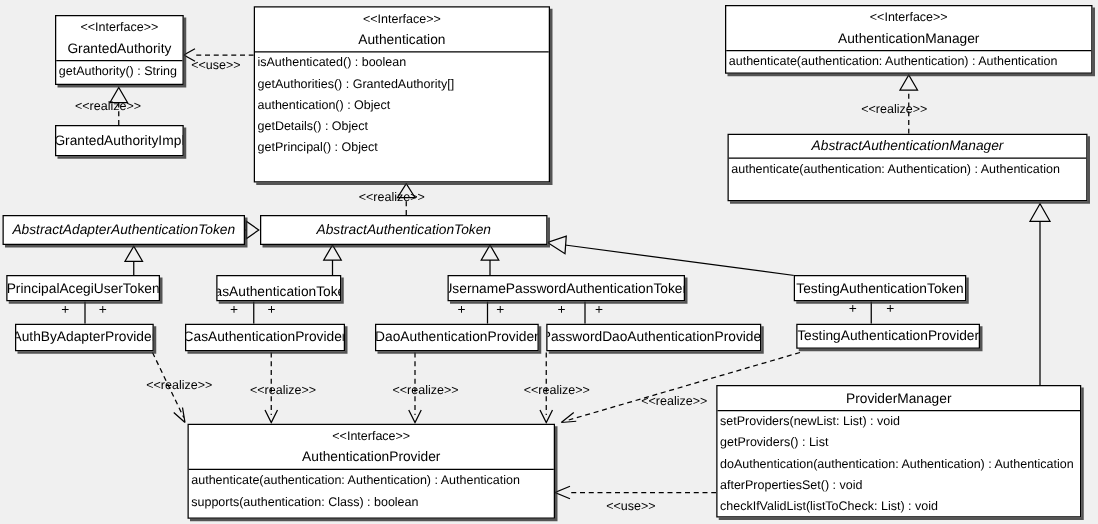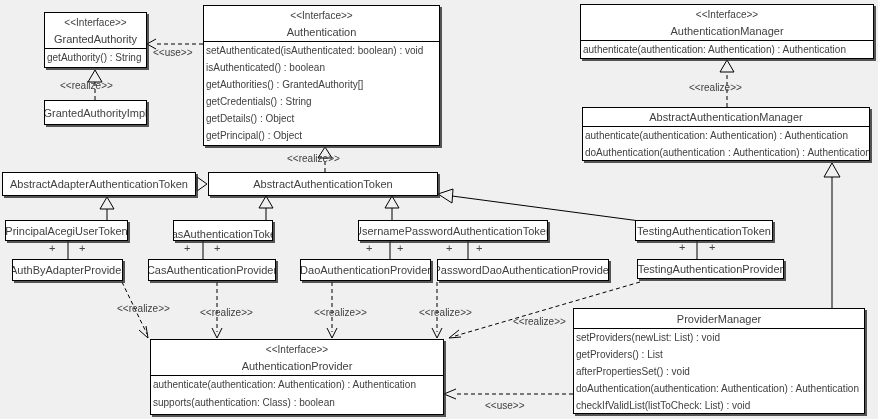--- a/index.html
+++ b/index.html
@@ -1,28 +1,28 @@
 <!DOCTYPE html>
 <html><head>
 <meta charset="utf-8">
 <style>
   html,body { margin:0; padding:0; background:#f0f0f0; }
   .canvas {
     position:relative; width:878px; height:419px; background:#f0f0f0;
-    font-family:"Liberation Sans", sans-serif; overflow:hidden; color:#404040;
+    font-family:"Liberation Sans", sans-serif; overflow:hidden; color:#000000;
   }
   svg.edges { position:absolute; left:0; top:0; pointer-events:none; }
   .box {
     position:absolute; background:#fff; border:1px solid #000;
     box-shadow:2px 2px 0 rgba(45,45,45,0.8); box-sizing:border-box;
   }
   .hdr { text-align:center; padding-top:1px; }
   .stereo { font-size:10px; line-height:17px; height:17px; white-space:nowrap; overflow:hidden; }
   .cname { font-size:11px; line-height:17px; height:17px; white-space:nowrap; overflow:hidden; }
-  .it { }
+  .it { font-style:italic; }
   .methods { border-top:1px solid #000; }
   .m { font-size:10px; line-height:17px; height:17px; padding:0 2px; white-space:nowrap; overflow:hidden; }
   .m.lg { height:18px; line-height:18px; }
   .simple {
     display:flex; align-items:center; justify-content:center;
     font-size:11px; white-space:nowrap; overflow:hidden;
   }
   .plus { position:absolute; font-size:11px; line-height:11px; }
   .elabel { position:absolute; font-size:10px; line-height:11px; white-space:nowrap; }
 </style>
@@ -141,24 +141,23 @@
       <div class="m lg">getAuthority() : String</div>
     </div>
   </div>
 
   <div class="box" style="left:203px;top:5px;width:237px;height:141px;">
     <div class="hdr">
       <div class="stereo">&lt;&lt;Interface&gt;&gt;</div>
       <div class="cname">Authentication</div>
     </div>
     <div class="methods">
-      <div class="m">setAuthenticated(isAuthenticated: boolean) : void</div>
       <div class="m">isAuthenticated() : boolean</div>
       <div class="m">getAuthorities() : GrantedAuthority[]</div>
-      <div class="m">getCredentials() : String</div>
+      <div class="m">authentication() : Object</div>
       <div class="m">getDetails() : Object</div>
       <div class="m">getPrincipal() : Object</div>
     </div>
   </div>
 
   <div class="box" style="left:580px;top:4px;width:294px;height:55px;">
     <div class="hdr">
       <div class="stereo">&lt;&lt;Interface&gt;&gt;</div>
       <div class="cname">AuthenticationManager</div>
     </div>
@@ -170,21 +169,20 @@
   <div class="box simple" style="left:44px;top:100px;width:103px;height:25px;">
     <span>GrantedAuthorityImpl</span>
   </div>
 
   <div class="box" style="left:582px;top:107px;width:288px;height:54px;">
     <div class="hdr">
       <div class="cname it">AbstractAuthenticationManager</div>
     </div>
     <div class="methods">
       <div class="m">authenticate(authentication: Authentication) : Authentication</div>
-      <div class="m it">doAuthentication(authentication : Authentication) : Authentication</div>
     </div>
   </div>
 
   <div class="box simple" style="left:2px;top:172px;width:194px;height:24px;">
     <span class="it">AbstractAdapterAuthenticationToken</span>
   </div>
 
   <div class="box simple" style="left:208px;top:172px;width:230px;height:24px;">
     <span class="it">AbstractAuthenticationToken</span>
   </div>
@@ -229,22 +227,22 @@
     </div>
   </div>
 
   <div class="box" style="left:573px;top:308px;width:292px;height:106px;">
     <div class="hdr">
       <div class="cname" style="height:18px;line-height:18px;">ProviderManager</div>
     </div>
     <div class="methods">
       <div class="m">setProviders(newList: List) : void</div>
       <div class="m">getProviders() : List</div>
+      <div class="m">doAuthentication(authentication: Authentication) : Authentication</div>
       <div class="m">afterPropertiesSet() : void</div>
-      <div class="m">doAuthentication(authentication: Authentication) : Authentication</div>
       <div class="m">checkIfValidList(listToCheck: List) : void</div>
     </div>
   </div>
 
   <span class="elabel" style="left:153px;top:47px;">&lt;&lt;use&gt;&gt;</span>
   <span class="elabel" style="left:60px;top:80px;">&lt;&lt;realize&gt;&gt;</span>
   <span class="elabel" style="left:287px;top:153px;">&lt;&lt;realize&gt;&gt;</span>
   <span class="elabel" style="left:689px;top:82px;">&lt;&lt;realize&gt;&gt;</span>
   <span class="elabel" style="left:117px;top:303px;">&lt;&lt;realize&gt;&gt;</span>
   <span class="elabel" style="left:200px;top:307px;">&lt;&lt;realize&gt;&gt;</span>

